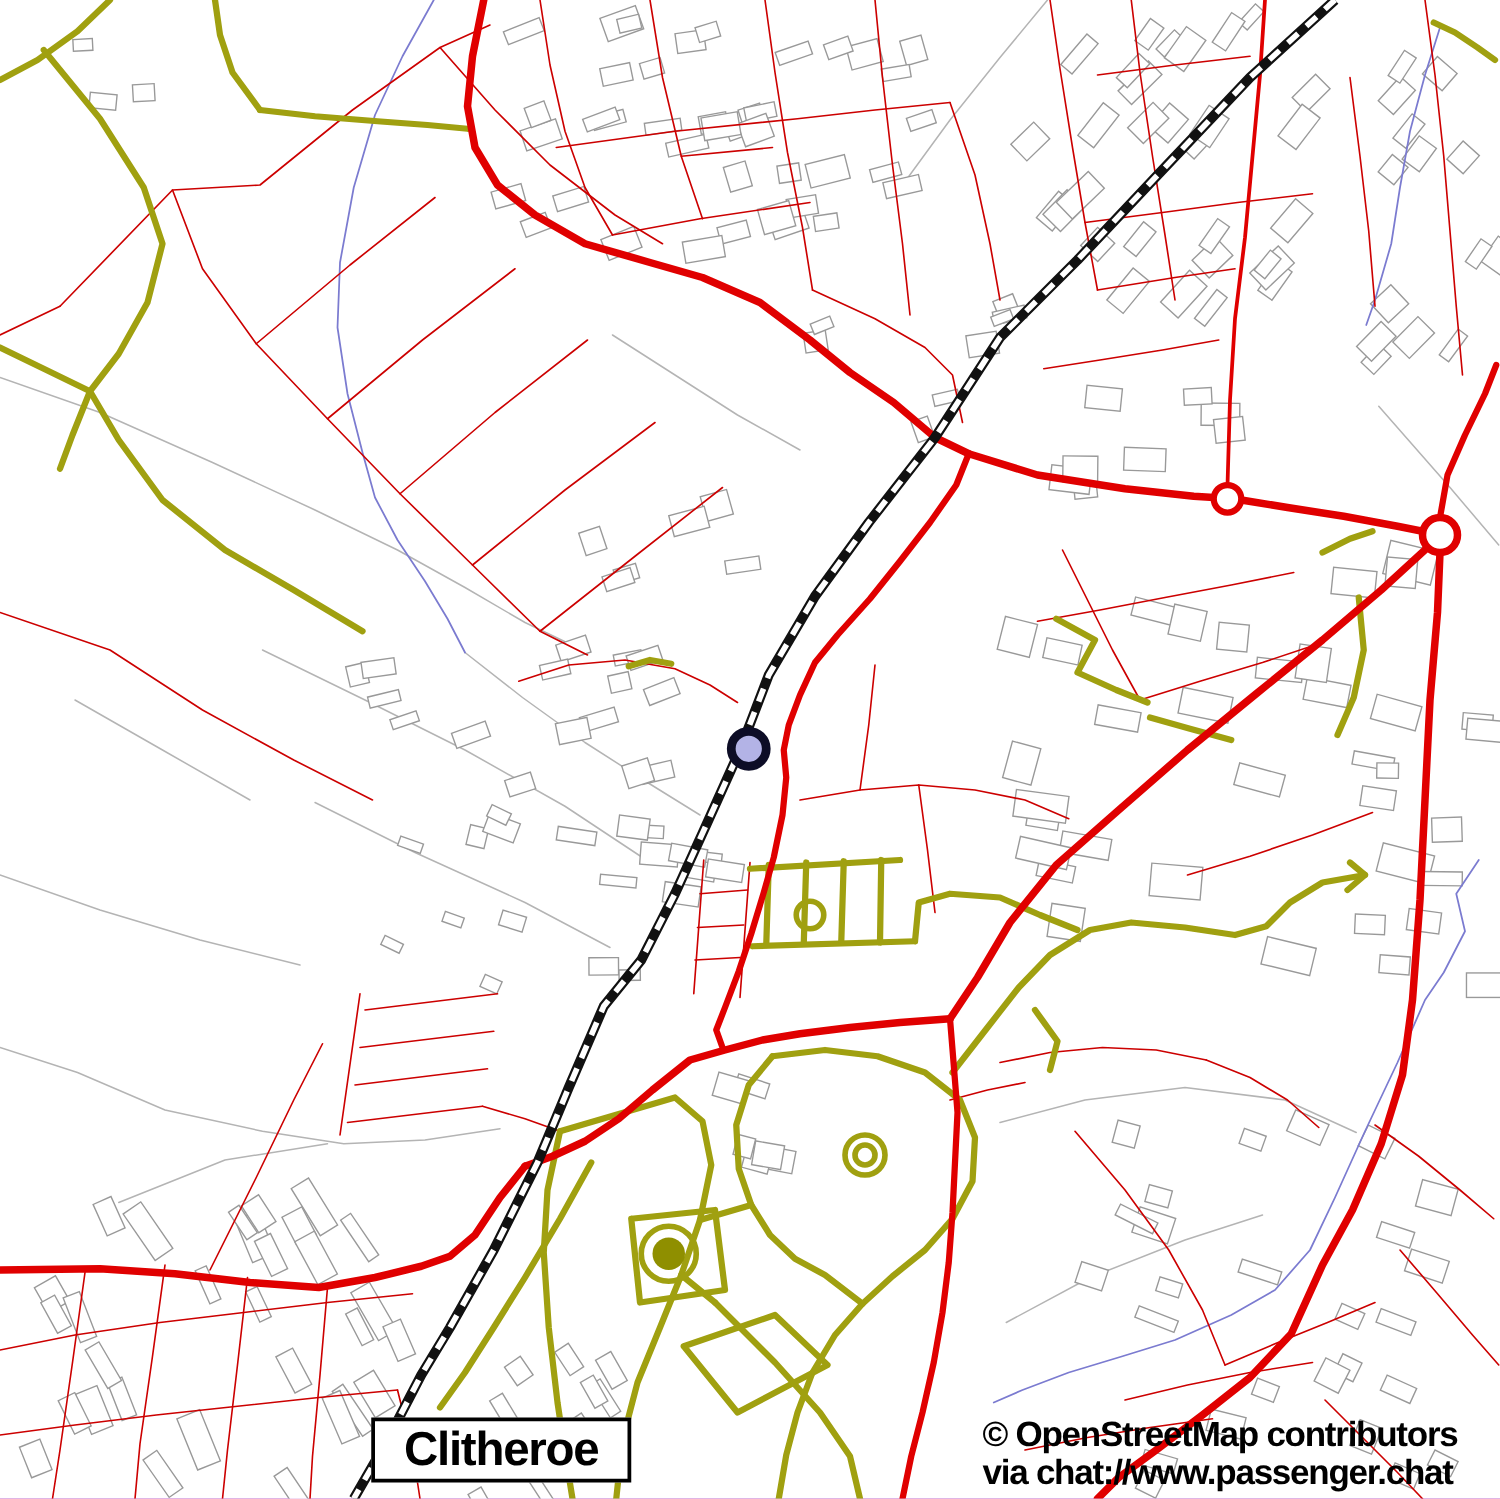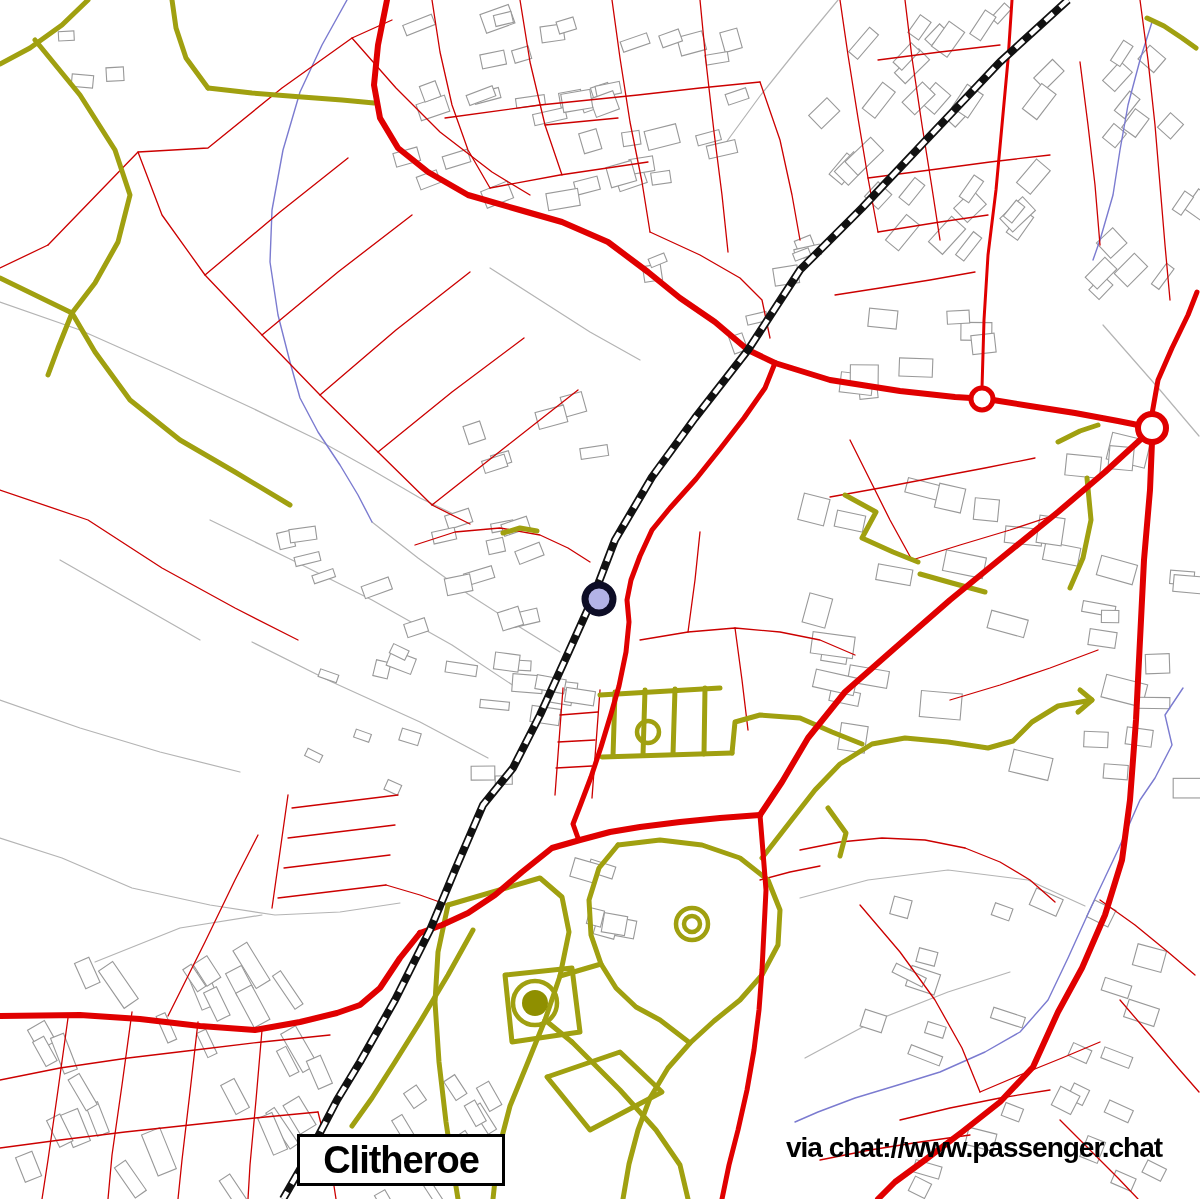--- a/index.html
+++ b/index.html
@@ -421,15 +421,16 @@
         <circle cx="1152" cy="428" r="14" fill="#ffffff" stroke="#e00000" stroke-width="6"></circle>
       </g>
       <circle cx="599" cy="599" r="14" fill="#b3b3e6" stroke="#0d0d26" stroke-width="7"></circle>
     </svg>
 
   <div class="place-label">
     <span>Clitheroe</span>
   </div>
 
   <div class="attribution">
+    <div>© OpenStreetMap contributors</div>
     <div>via chat://www.passenger.chat</div>
   </div>
 </div>
 
 </body></html>

